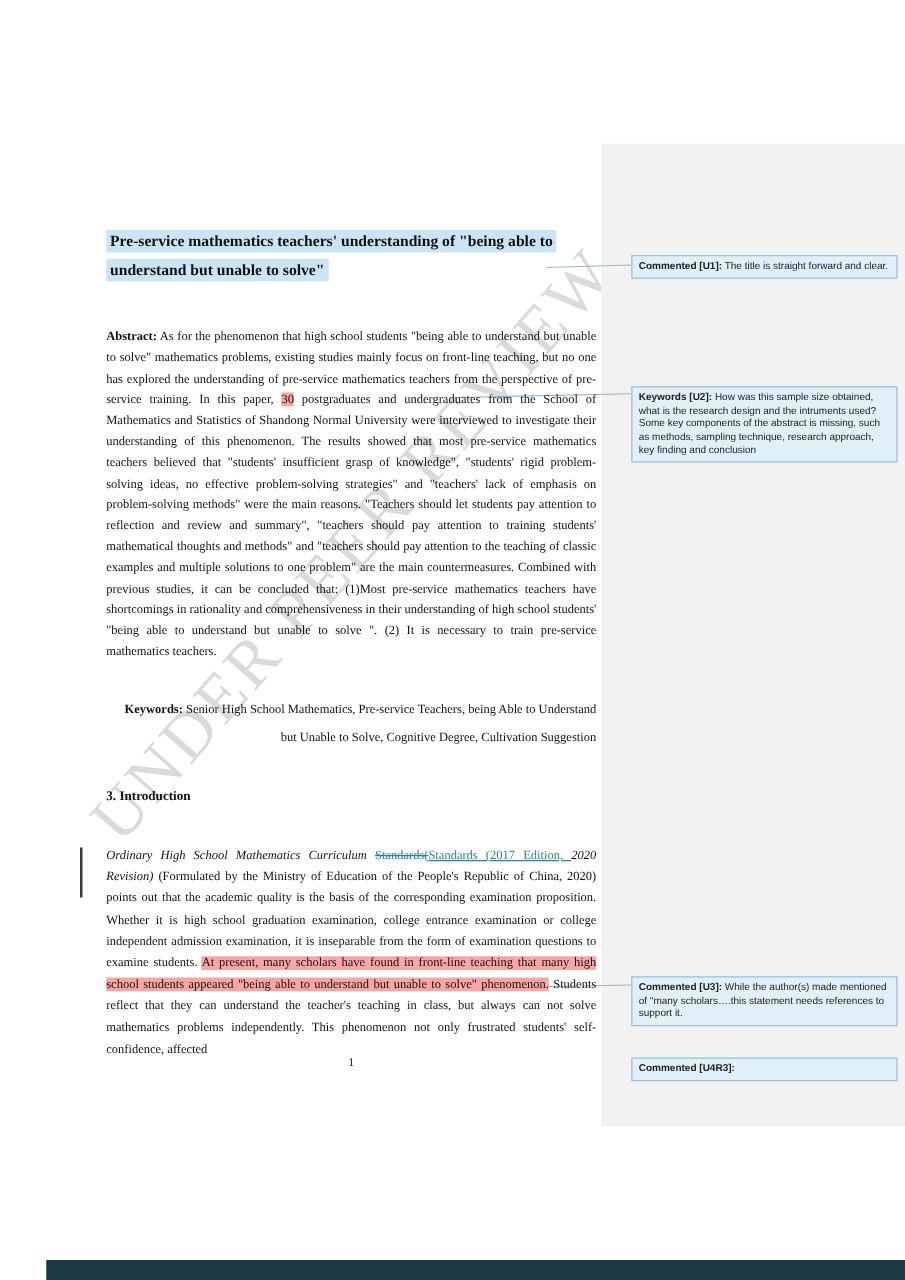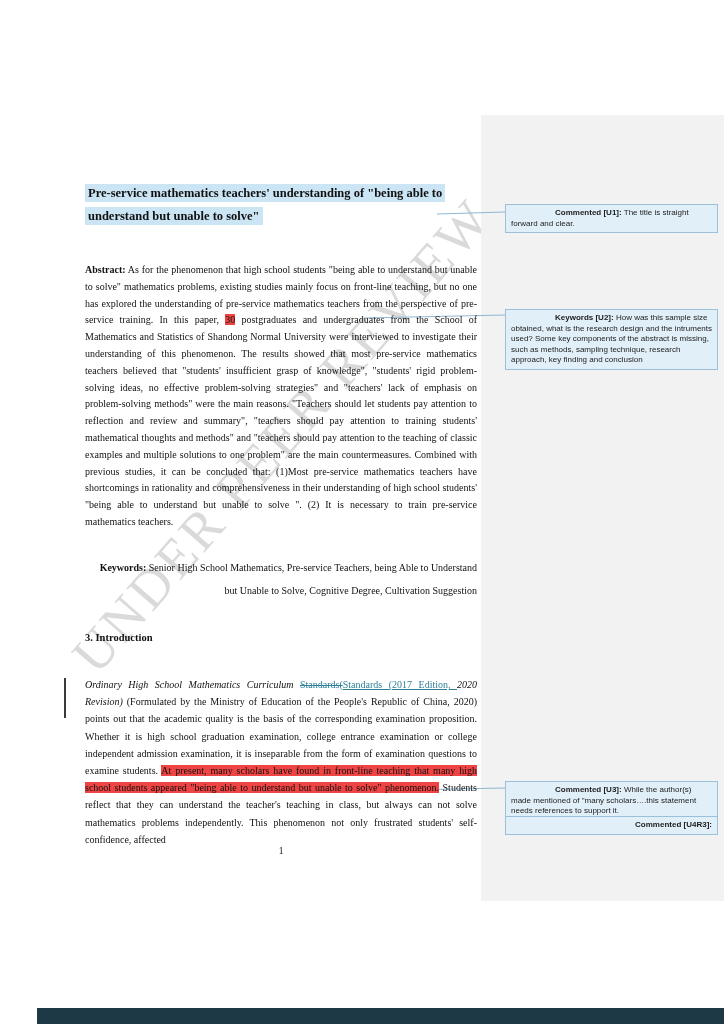--- a/index.html
+++ b/index.html
@@ -33,40 +33,40 @@
   .title-highlight {
     background:#cbe5f5; padding:2px 3px;
     -webkit-box-decoration-break:clone; box-decoration-break:clone;
   }
   .body-text { font-size:10px; line-height:16.8px; text-align:justify; }
   .abstract  { top:262px; }
   .keywords  { top:556px; line-height:23px; text-align:right; }
   .intro-heading { top:632px; font-weight:bold; font-size:10.5px; }
   .intro { top:676px; line-height:17.2px; }
   .page-number { top:846px; text-align:center; font-size:9.5px; }
-  .hl { background:#ef4444;margin-top:40px; }
+  .hl { background:#fca5a5;margin-top:40px; }
   .it { font-style:italic; }
   .del { color:#2e8099; text-decoration:line-through; }
   .ins { color:#2e8099; text-decoration:underline; }
   .change-bar {
     position:absolute; left:64px; top:678px; width:1.5px; height:40px;
     background:#3a3a3a; z-index:2;
   }
   
   .comment {
     position:absolute; left:505px; width:213px;
     background:#e1eff8; border:1px solid #9cc0da;
     font-family:"Liberation Sans", sans-serif; font-size:8px; line-height:10.5px;
     color:#1c1c1c; padding:3px 5px; z-index:3; text-align:left;
   }
-  .clabel { font-weight:bold;margin-left:44px; }
+  .clabel { font-weight:bold; }
   #comment-u1 { top:204px; }
   #comment-u2 { top:309px; }
   #comment-u3 { top:781px; }
-  #comment-u4 { top:816px;text-align:right; }
+  #comment-u4 { top:846px; }
   
   .connectors {
     position:absolute; left:0; top:0; width:724px; height:1024px;
     z-index:2; pointer-events:none;
   }
   
   .bottom-bar {
     position:absolute; left:37px; top:1008px; width:687px; height:16px;
     background:#1e3946; z-index:4;
   }

